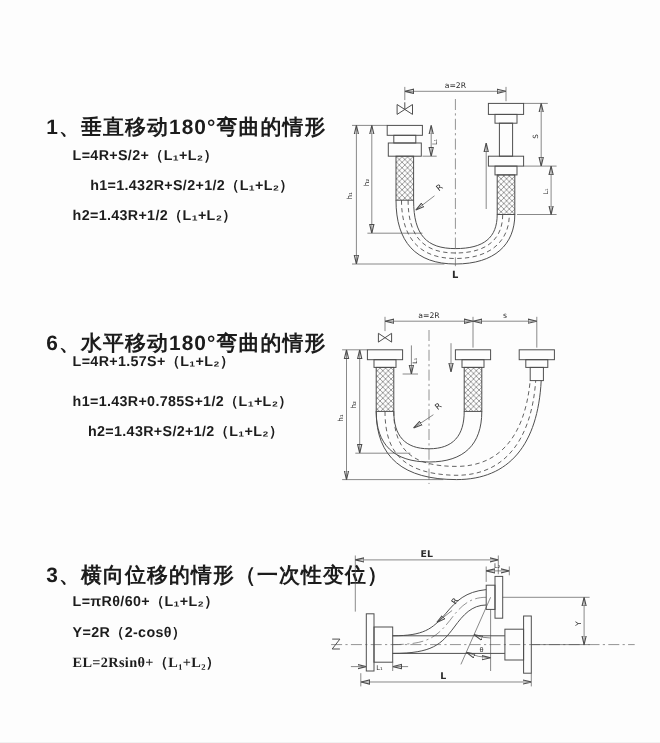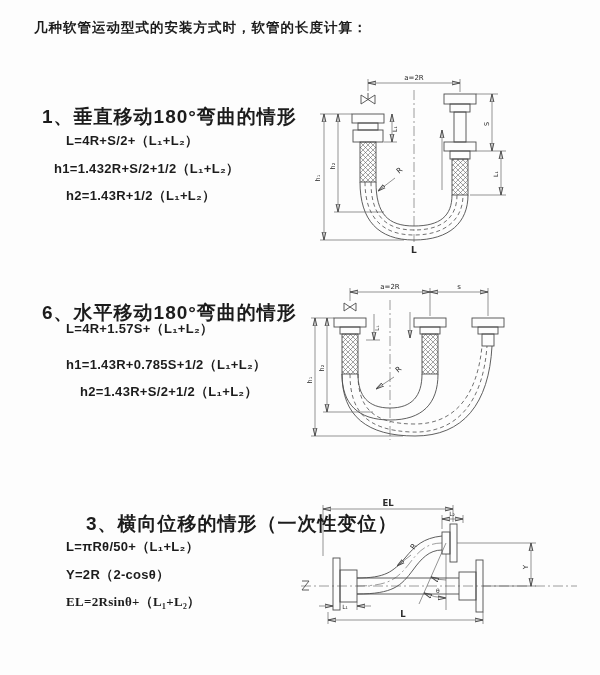--- a/index.html
+++ b/index.html
@@ -19,39 +19,38 @@
   .dim { stroke-width:0.6; }
   .dash { stroke-width:0.8; stroke-dasharray:4 3; }
   .cl   { stroke-width:0.55; stroke-dasharray:10 3 2 3; }
   svg text { fill:#2b2b2b; stroke:none; font-family:"DejaVu Sans",sans-serif; }
 </style>
 </head>
 <body>
 
 <div class="page">
 
-  <div class="abs title" style="left:34px; top:20px;">几种软管运动型式的安装方式时，软管的长度计算：</div>
 
   <div>
     <div class="abs heading" style="left:42px; top:106px;">1、垂直移动180°弯曲的情形</div>
     <div class="abs formula" style="left:66px; top:134px;">L=4R+S/2+（L₁+L₂）</div>
-    <div class="abs formula" style="left:54px; top:162px;">h1=1.432R+S/2+1/2（L₁+L₂）</div>
+    <div class="abs formula" style="left:82px; top:162px;">h1=1.432R+S/2+1/2（L₁+L₂）</div>
     <div class="abs formula" style="left:66px; top:189px;">h2=1.43R+1/2（L₁+L₂）</div>
   </div>
 
   <div>
     <div class="abs heading" style="left:42px; top:302px;">6、水平移动180°弯曲的情形</div>
     <div class="abs formula" style="left:66px; top:322px;">L=4R+1.57S+（L₁+L₂）</div>
     <div class="abs formula" style="left:66px; top:358px;">h1=1.43R+0.785S+1/2（L₁+L₂）</div>
     <div class="abs formula" style="left:80px; top:385px;">h2=1.43R+S/2+1/2（L₁+L₂）</div>
   </div>
 
   <div>
-    <div class="abs heading" style="left:42px; top:513px;margin-left:44px;">3、横向位移的情形（一次性变位）</div>
-    <div class="abs formula" style="left:66px; top:540px;">L=πRθ/50+（L₁+L₂）</div>
+    <div class="abs heading" style="left:42px; top:513px;">3、横向位移的情形（一次性变位）</div>
+    <div class="abs formula" style="left:66px; top:540px;">L=πRθ/60+（L₁+L₂）</div>
     <div class="abs formula" style="left:66px; top:568px;">Y=2R（2-cosθ）</div>
     <div class="abs formula" style="left:66px; top:595px;font-family:Liberation Serif, serif;">EL=2Rsinθ+（L₁+L₂）</div>
   </div>
 
   <svg style="left:308px; top:70px;" width="260" height="190" viewBox="0 0 260 190">
     <defs>
       <marker id="d1a" markerWidth="8" markerHeight="6" refX="8" refY="3" orient="auto-start-reverse" markerUnits="userSpaceOnUse">
         <path d="M0,1.1 L8,3 L0,4.9 Z" fill="#4d4d4d" stroke="none"></path>
       </marker>
       <pattern id="d1h" width="5" height="5" patternUnits="userSpaceOnUse">

